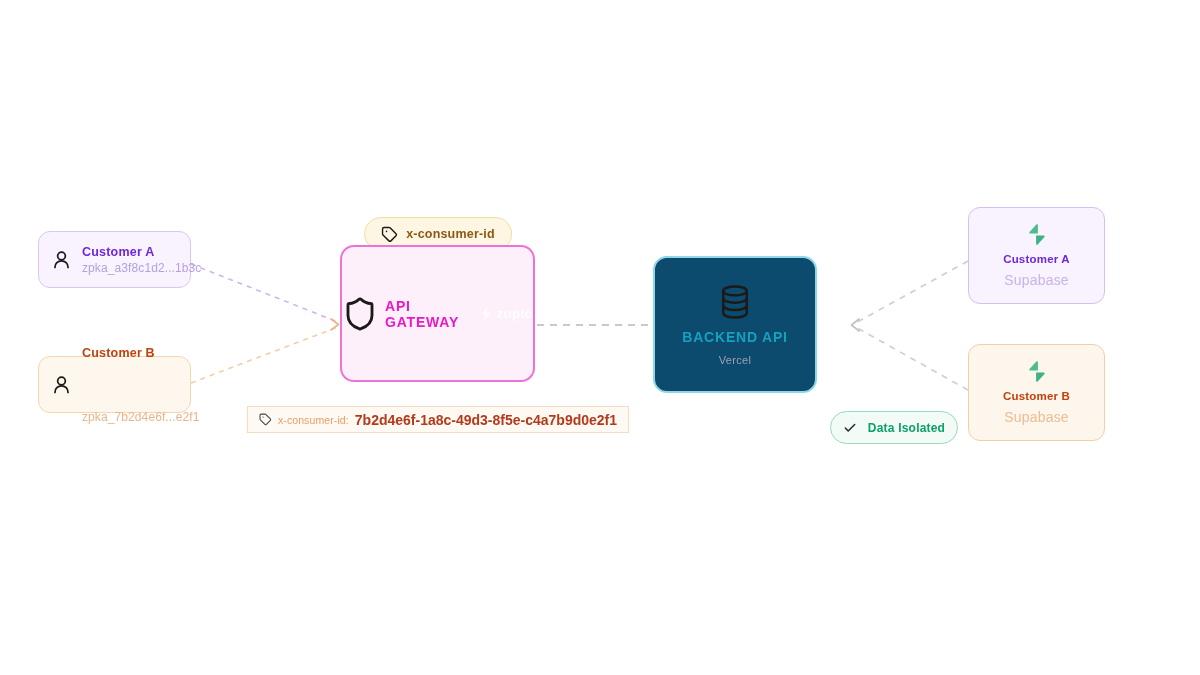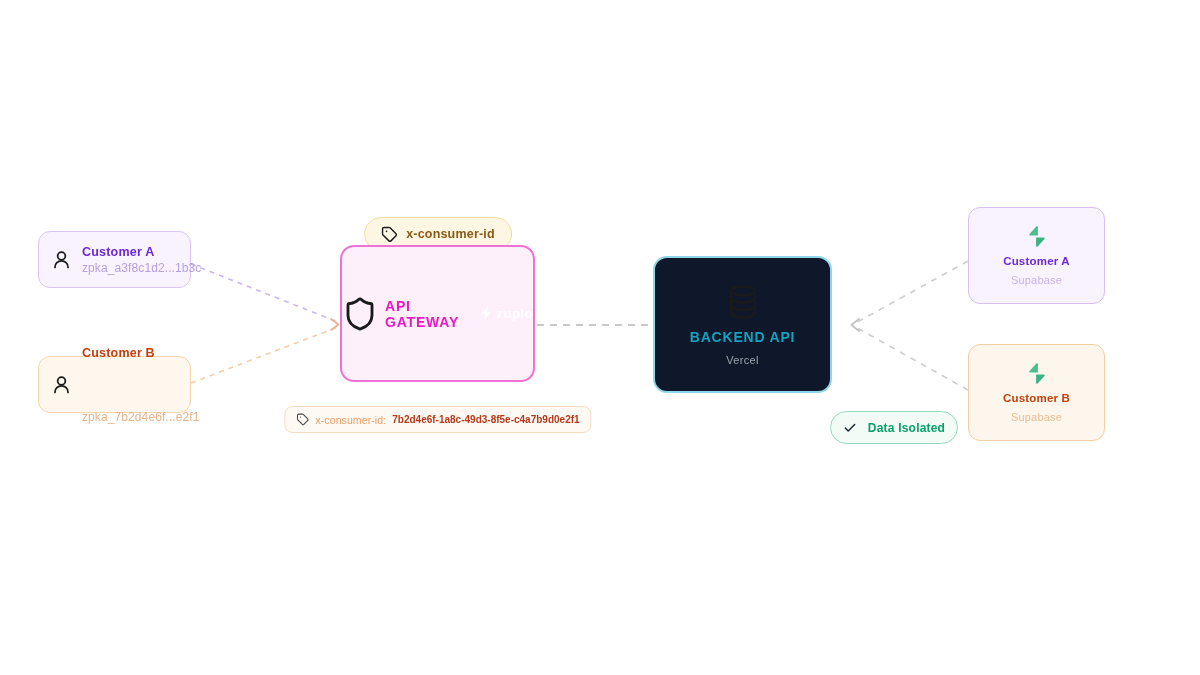--- a/index.html
+++ b/index.html
@@ -22,45 +22,45 @@
   .client-b .sub{color:#e9b48a;margin-top:48px;}
 
   
   .gateway{left:340px;top:245px;width:195px;height:137px;background:#fdf0fa;border:2px solid #f071d6;
     border-radius:14px;display:flex;flex-direction:row;align-items:center;justify-content:center;gap:7px;}
   .gateway .title{color:#e91ac6;font-size:14px;font-weight:bold;letter-spacing:.8px;}
   .gateway .vendor{display:flex;align-items:center;gap:5px;color:#ffffff;font-size:13px;font-weight:bold;
     letter-spacing:.5px;opacity:.95;}
 
   
-  .backend{left:653px;top:256px;width:179px;height:137px;background:#0f172a;border:2px solid #8fd6e6;
+  .backend{left:653px;top:256px;width:164px;height:137px;background:#0c4a6e;border:2px solid #8fd6e6;
     border-radius:14px;display:flex;flex-direction:column;align-items:center;justify-content:center;gap:9px;}
   .backend .title{color:#14a2c0;font-size:14px;font-weight:bold;letter-spacing:.8px;}
   .backend .vendor{color:#9ca3af;font-size:11px;letter-spacing:.3px;text-align:right;}
 
   
   .db{width:137px;height:97px;display:flex;flex-direction:column;align-items:center;justify-content:center;gap:7px;}
   .db .title{font-size:11.5px;font-weight:bold;letter-spacing:.2px;}
-  .db .vendor{font-size:11px;letter-spacing:.2px;}
+  .db .vendor{font-size:14px;letter-spacing:.2px;}
   .db-a{left:968px;top:207px;background:#f8f3fe;border:1.5px solid #d7bff2;}
   .db-a .title{color:#6d28d9;}
   .db-a .vendor{color:#c9b4e8;}
   .db-b{left:968px;top:344px;background:#fdf6ec;border:1.5px solid #f3d0a2;}
   .db-b .title{color:#c2410c;}
   .db-b .vendor{color:#ecbd92;}
 
   
   .badge{position:absolute;box-sizing:border-box;display:flex;align-items:center;white-space:nowrap;}
   .hdr-badge{left:438px;top:217px;transform:translateX(-50%);height:34px;padding:0 16px;gap:8px;
     background:#fdf6e2;border:1.5px solid #f2dda2;border-radius:17px;}
   .hdr-badge .lbl{color:#8a5a15;font-size:12.5px;font-weight:bold;letter-spacing:.2px;}
   .cid-badge{left:438px;top:406px;transform:translateX(-50%);height:27px;padding:0 11px;gap:6px;
-    background:#fefaf3;border:1px solid #f4dcc0;border-radius:8px;}
+    background:#fefaf3;border:1px solid #f4dcc0;border-radius:0;}
   .cid-badge .lbl{color:#eb9c63;font-size:10.5px;letter-spacing:.1px;}
-  .cid-badge .val{color:#b33a1d;font-size:10px;font-weight:bold;letter-spacing:0px;}
+  .cid-badge .val{color:#b33a1d;font-size:14px;font-weight:bold;letter-spacing:0px;}
   .iso-badge{left:830px;top:411px;width:128px;height:33px;justify-content:center;gap:11px;
     background:#f3fbf7;border:1.5px solid #96dabd;border-radius:17px;}
   .iso-badge .lbl{color:#0ca06a;font-size:12px;font-weight:bold;letter-spacing:.2px;}
 
   .icon{display:inline-flex;flex:none;}
 </style>
 </head>
 <body>
 
 <div class="canvas">

